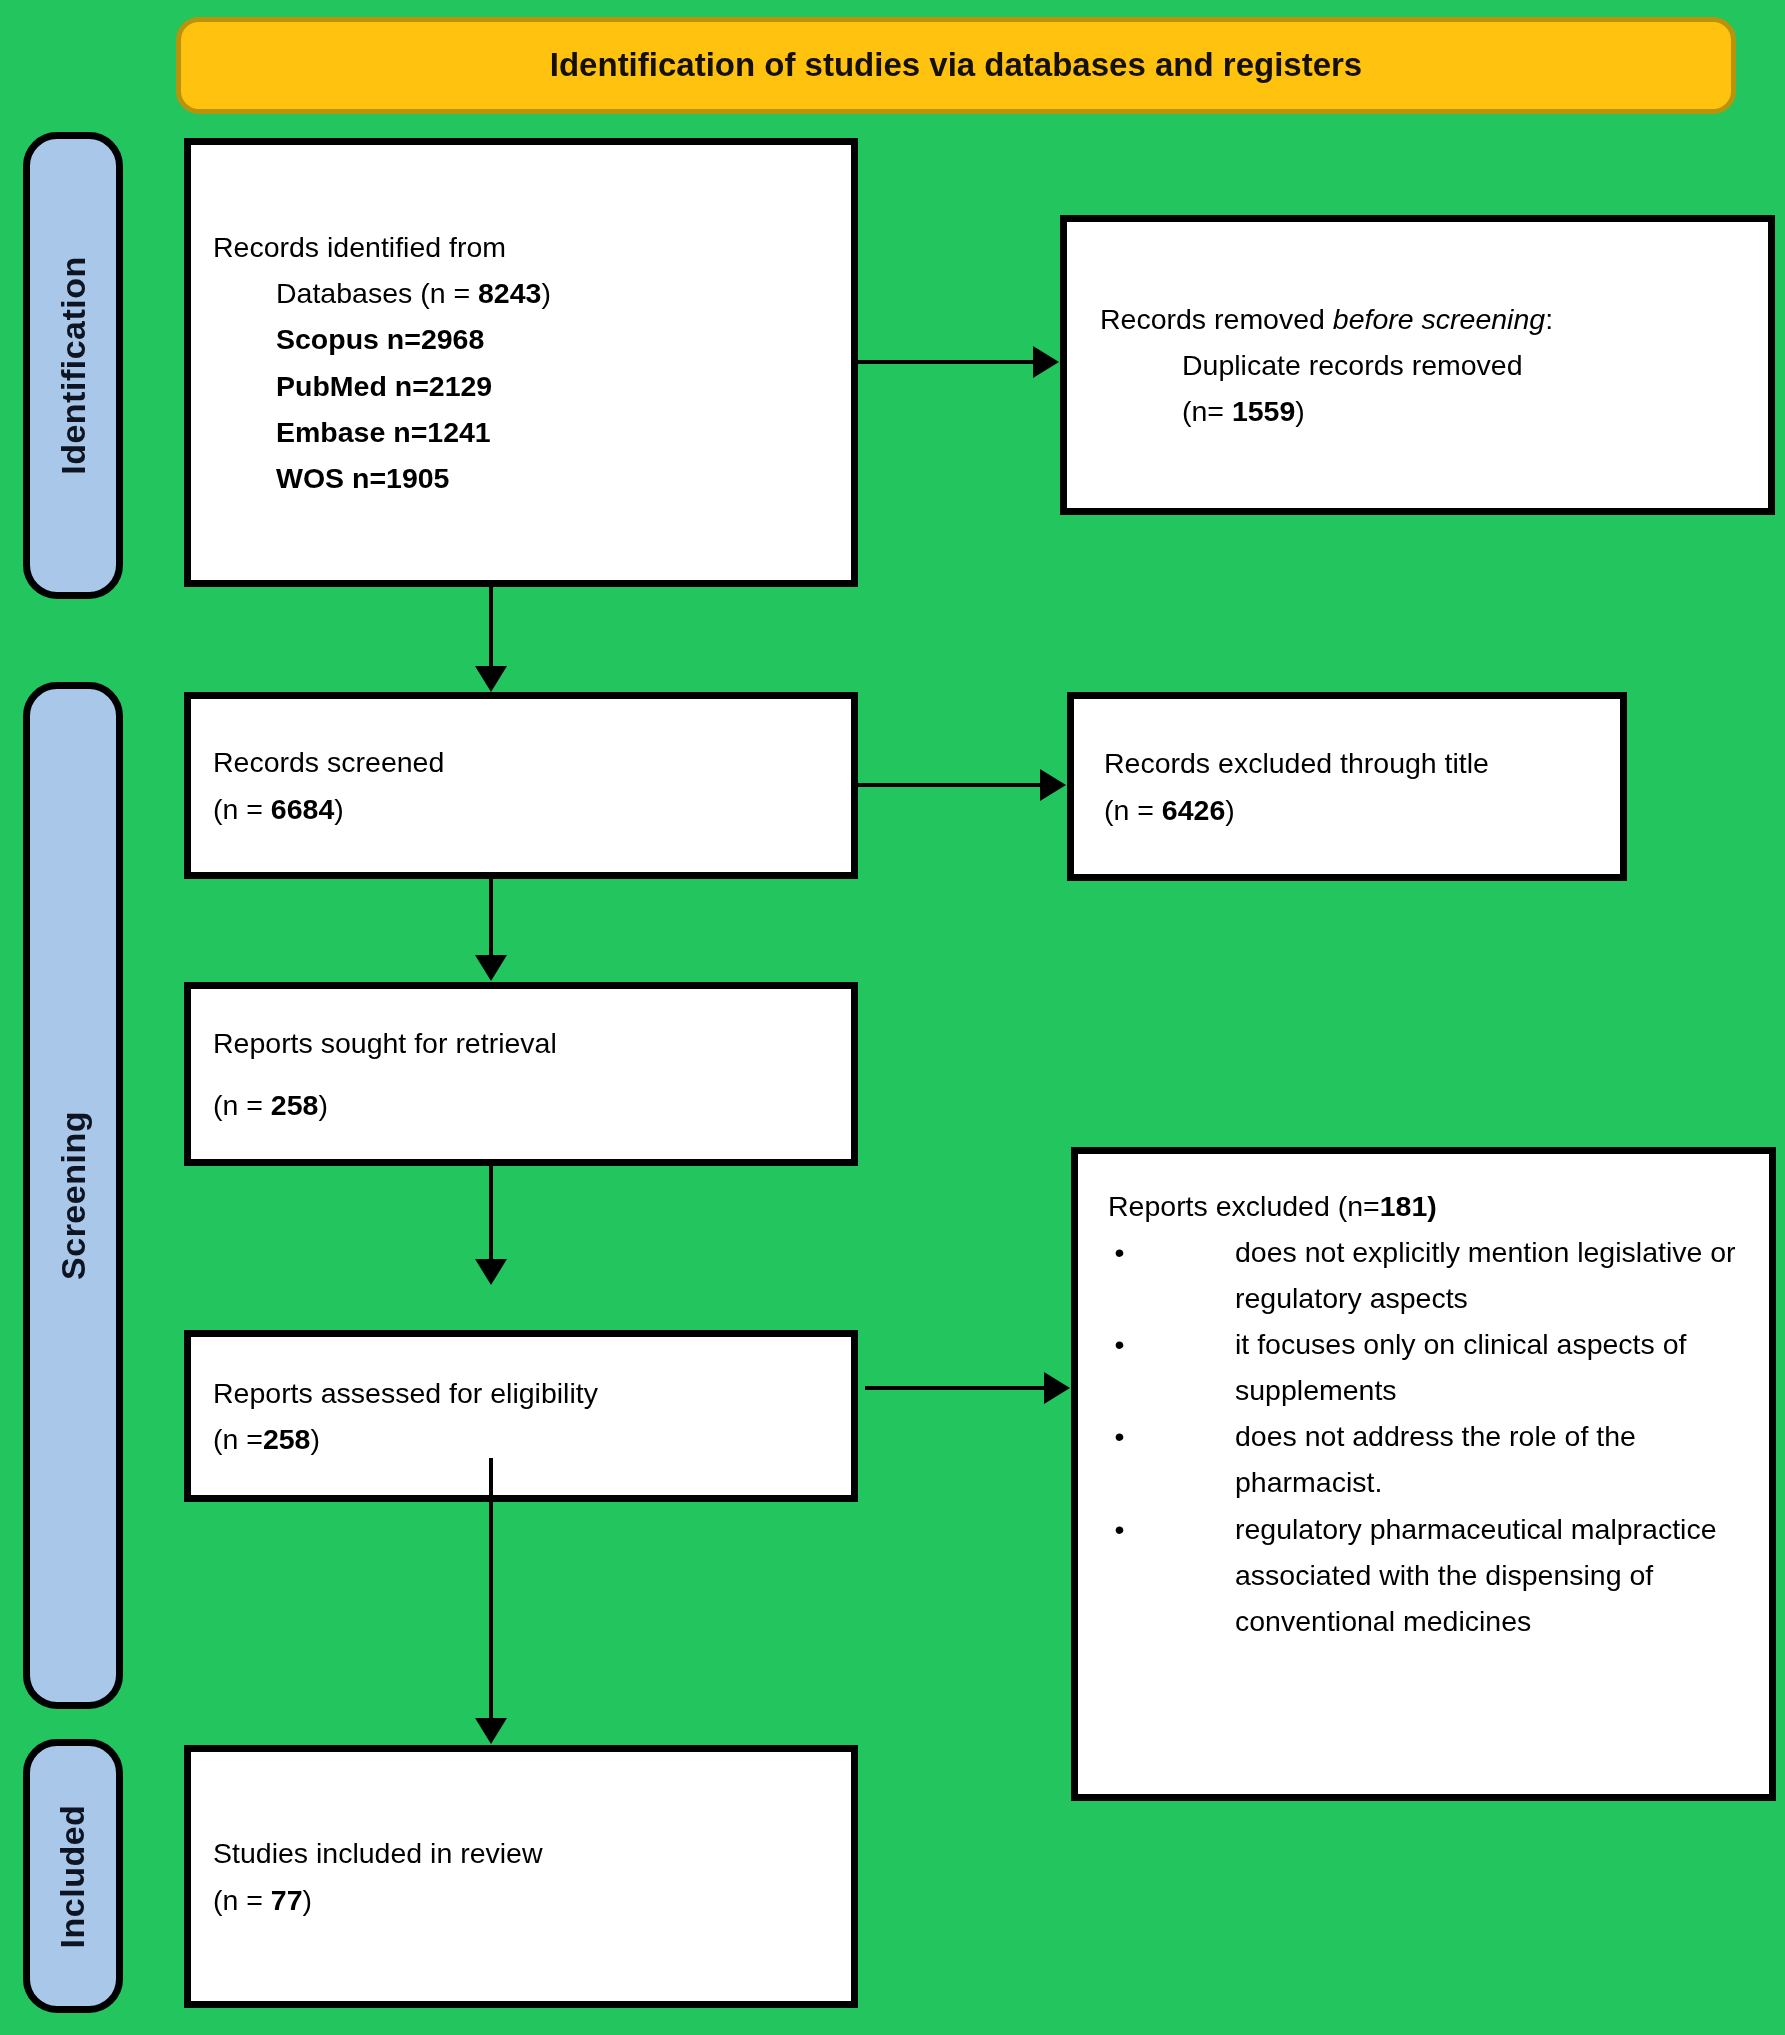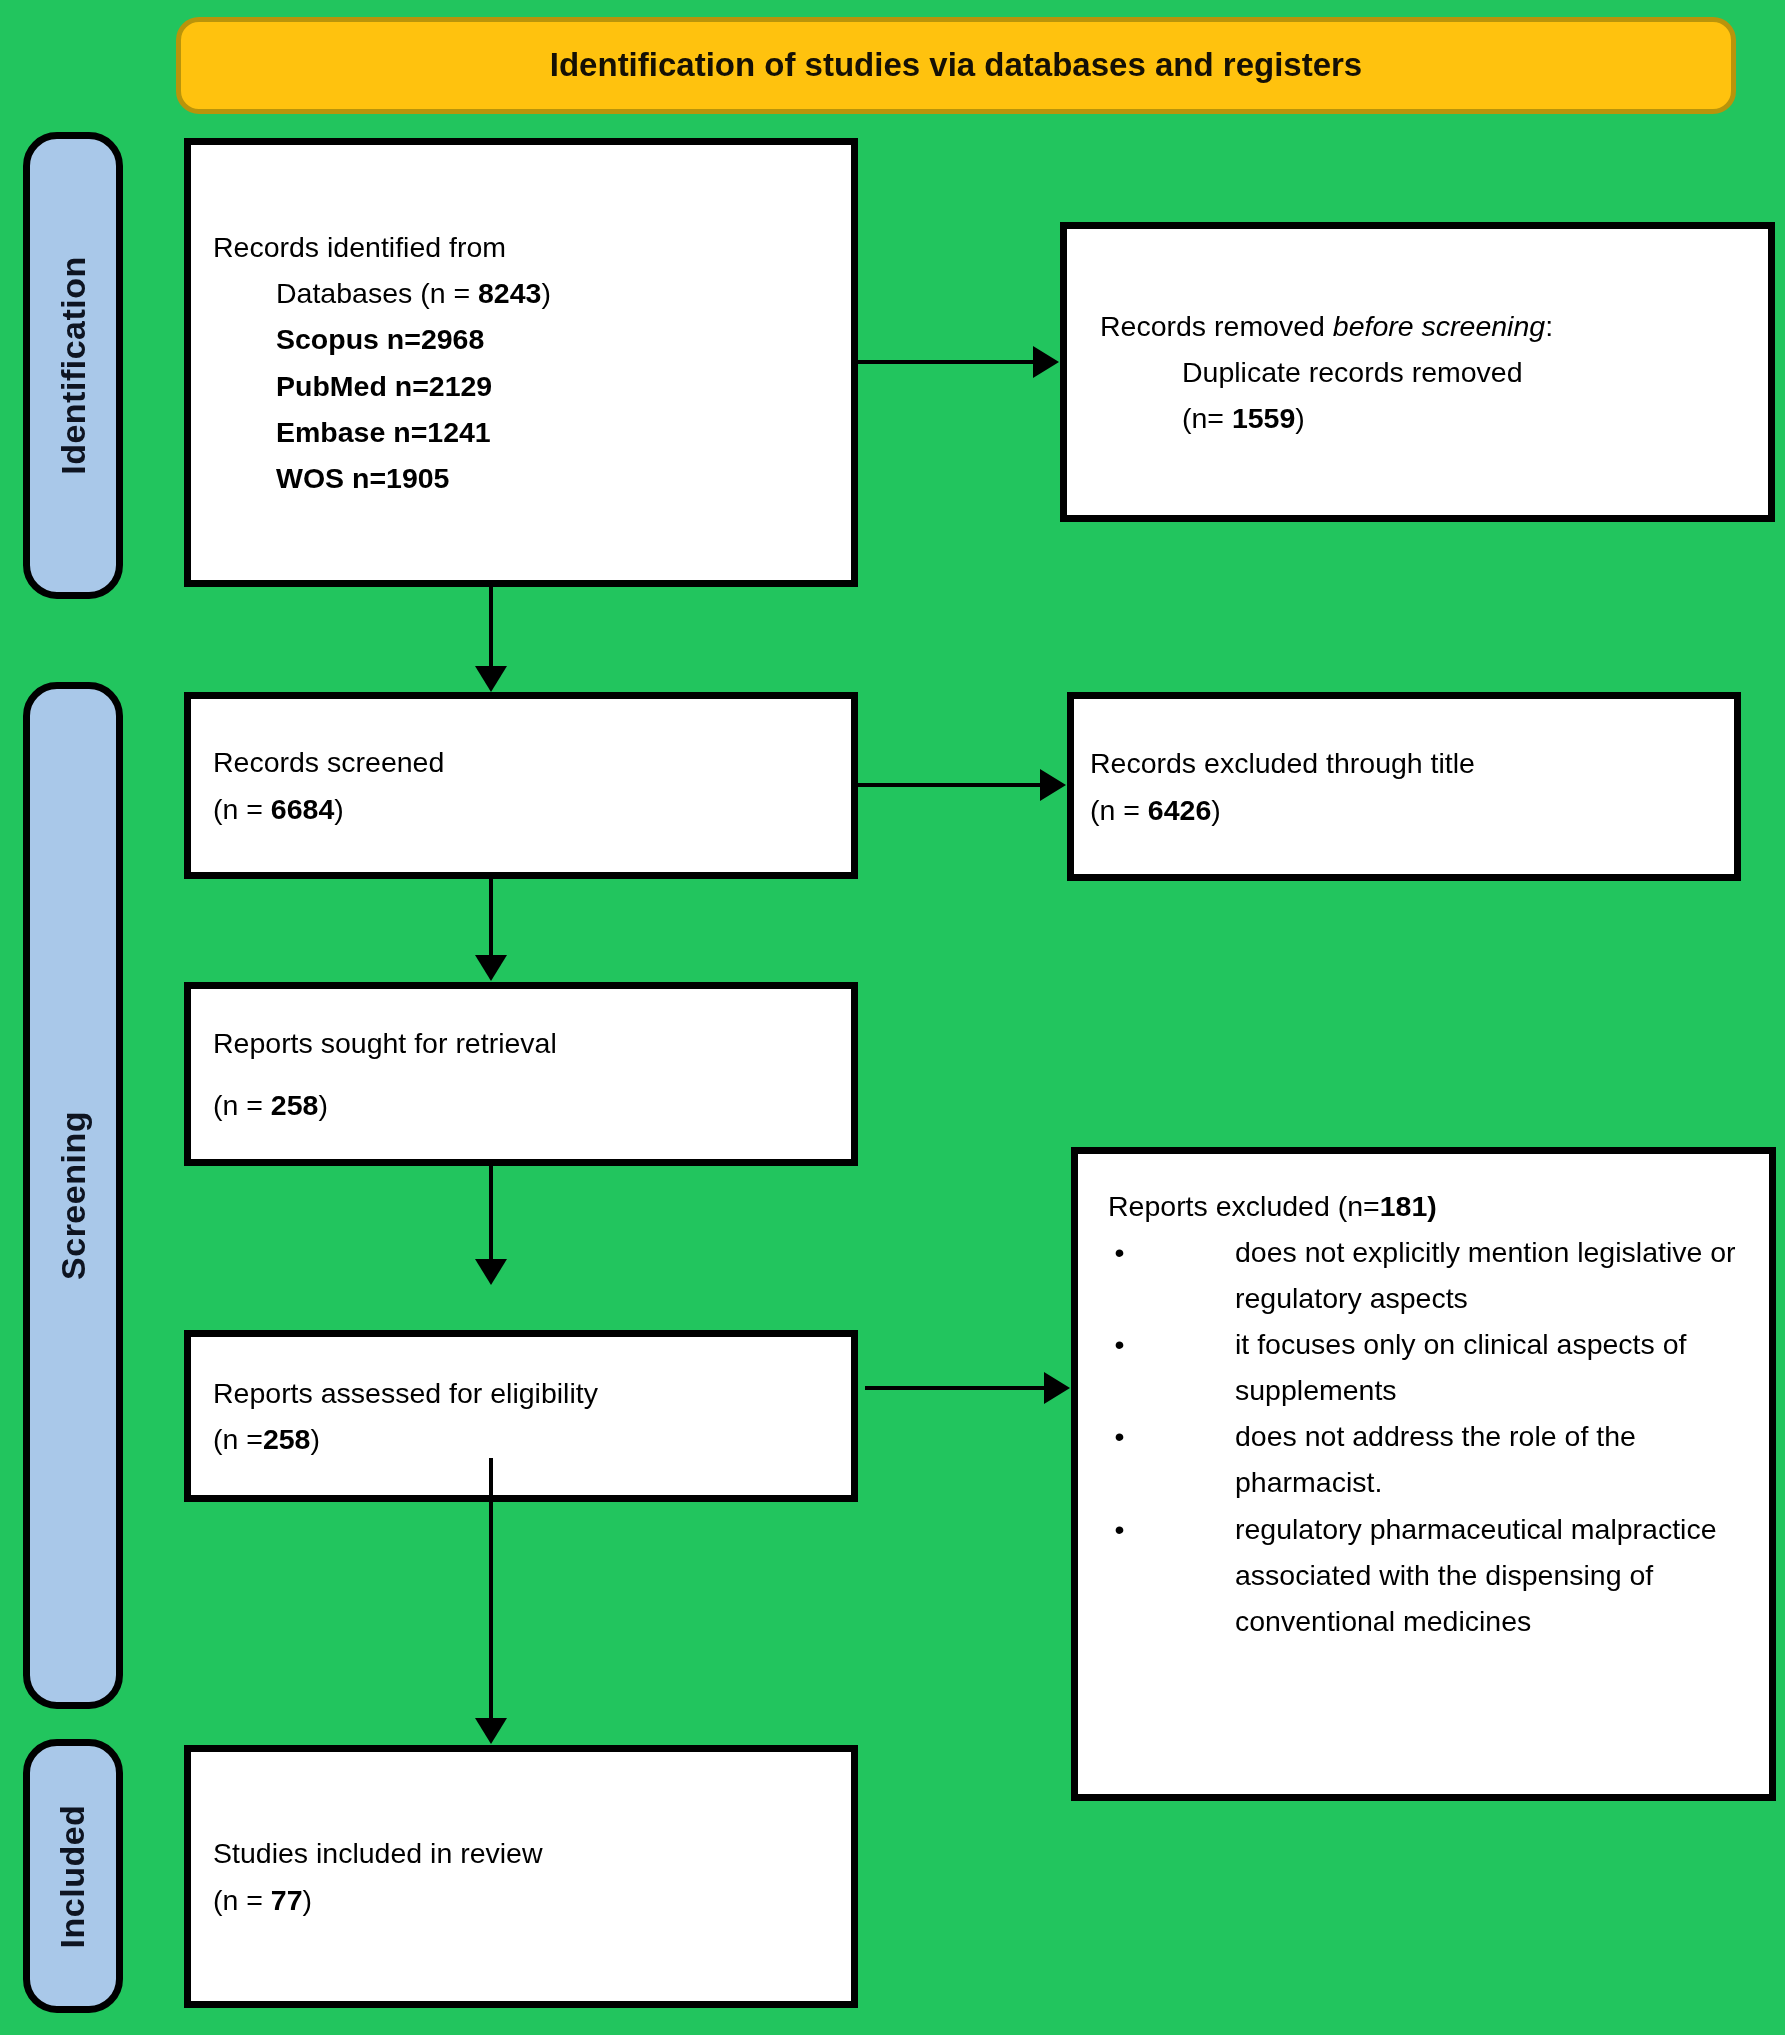--- a/index.html
+++ b/index.html
@@ -54,22 +54,22 @@
   }
   .b{ font-weight:bold; }
   .i{ font-style:italic; }
   .indent1{ margin-left:63px; }
   .indent2{ margin-left:82px; }
   .box-identified { left:184px; top:138px;  width:674px; height:449px; padding:0 22px; }
   .box-screened   { left:184px; top:692px; width:674px; height:187px; padding:0 22px; }
   .box-sought     { left:184px; top:982px; width:674px; height:184px; padding:0 22px;gap:16px; }
   .box-assessed   { left:184px; top:1286px; width:674px; height:172px; padding:0 22px;margin-top:44px; }
   .box-included   { left:184px; top:1745px; width:674px; height:263px; padding:0 22px; }
-  .box-removed        { left:1060px; top:222px;  width:715px; height:300px;  padding:0 33px; }
-  .box-excluded-title { left:1067px; top:692px; width:674px; height:189px;  padding:0 16px; }
+  .box-removed        { left:1060px; top:215px;  width:715px; height:300px;  padding:0 33px; }
+  .box-excluded-title { left:1067px; top:692px; width:560px; height:189px;  padding:0 30px; }
   .box-reports-excluded{ left:1071px; top:1147px; width:705px; height:654px; padding:28.5px 30px 16.5px 30px; justify-content:flex-start; }
   
   .bullets{ list-style:none; margin:0; padding:0; }
   .bullets li{ position:relative; padding-left:127px; }
   .bullets li::before{
     content:"\2022";
     position:absolute; left:6.6px; top:0;
     font-size:28.5px;
   }
   

